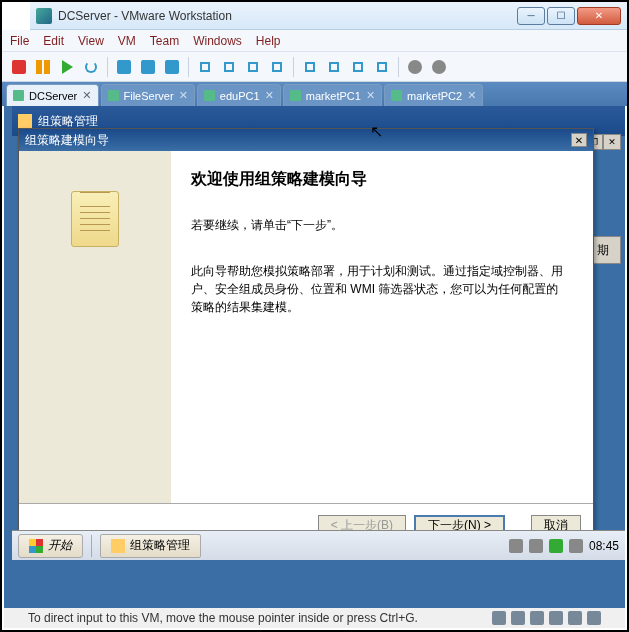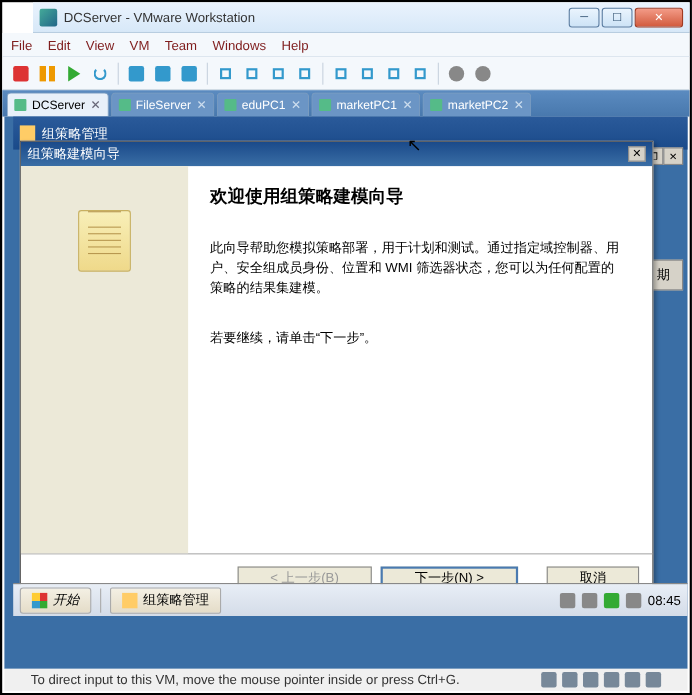--- a/index.html
+++ b/index.html
@@ -47,21 +47,21 @@
 .wizard-title .x { margin-left: auto; width:16px;height:14px;background:#d6d2c8;color:#000;display:flex;align-items:center;justify-content:center;border:1px solid #888;font-size:10px;}
 .wizard-body { display: flex; height: 352px; }
 .wizard-side { width: 152px; background: #ece9d8; display:flex; align-items:flex-start; justify-content:center; padding-top:40px;}
 .scroll-ic{width:48px;height:56px;background:linear-gradient(#f8efb8,#efd98a);border:1px solid #c8b060;border-radius:3px;position:relative;}
 .scroll-ic::before,.scroll-ic::after{content:"";position:absolute;left:8px;right:8px;height:1px;background:#b89850;}
 .scroll-ic::before{top:14px;box-shadow:0 6px 0 #b89850,0 12px 0 #b89850,0 18px 0 #b89850,0 24px 0 #b89850;}
 .wizard-main { flex: 1; padding: 18px 24px 10px 20px; }
 .wizard-main h1 { font-size: 16px; font-weight: bold; margin-bottom: 26px; }
 .wizard-main p { font-size: 12px; line-height: 1.5; margin-bottom: 28px; }
 .wizard-btns { height: 44px; border-top: 1px solid #aaa; display: flex; align-items: center; justify-content: flex-end; padding: 0 12px; gap: 8px; }
-.wbtn { height: 22px; padding: 0 29px; background: #ece9d8; border: 1px solid #888; font-size: 12px; display:flex;align-items:center;}
+.wbtn { height: 22px; padding: 0 12px; background: #ece9d8; border: 1px solid #888; font-size: 12px; display:flex;align-items:center;}
 .wbtn.disabled { color: #999; }
 .wbtn.default{border:2px solid #4a7ab0;}
 
 .rightcol{position:absolute;right:4px;top:130px;width:36px;height:28px;background:#d6d2c8;border:1px solid #888;display:flex;align-items:center;justify-content:center;font-size:11px;}
 
 .taskbar { position:absolute; left:8px; right:0; bottom:48px; height:30px; background:linear-gradient(#e8eef6,#d4dce8); border-top:1px solid #888; display:flex; align-items:center; padding:0 6px; gap:8px;}
 .start-btn{height:24px;padding:0 10px;background:linear-gradient(#f4f0e4,#e4dcc8);border:1px solid #aaa;border-radius:3px;display:flex;align-items:center;gap:5px;font-style:italic;}
 .start-btn .flag{width:14px;height:14px;background:conic-gradient(#d33 0 25%,#3a3 0 50%,#39c 0 75%,#fc3 0);}
 .task-item{height:24px;padding:0 10px;background:linear-gradient(#f4f0e4,#e4dcc8);border:1px solid #aaa;border-radius:2px;display:flex;align-items:center;gap:5px;}
 .tray{margin-left:auto;display:flex;align-items:center;gap:6px;font-size:11px;}
@@ -200,22 +200,22 @@
     <div class="wizard-title">
       <span>组策略建模向导</span>
       <div class="x">✕</div>
     </div>
     <div class="wizard-body">
       <div class="wizard-side">
         <div class="scroll-ic"></div>
       </div>
       <div class="wizard-main">
         <h1>欢迎使用组策略建模向导</h1>
+        <p>若要继续，请单击“下一步”。</p>
         <p>此向导帮助您模拟策略部署，用于计划和测试。通过指定域控制器、用户、安全组成员身份、位置和 WMI 筛选器状态，您可以为任何配置的策略的结果集建模。</p>
-        <p>若要继续，请单击“下一步”。</p>
       </div>
     </div>
     <div class="wizard-btns">
       <div class="wbtn disabled">&lt; 上一步(B)</div>
       <div class="wbtn default">下一步(N) &gt;</div>
       <div style="width:10px"></div>
       <div class="wbtn">取消</div>
     </div>
   </div>
 

